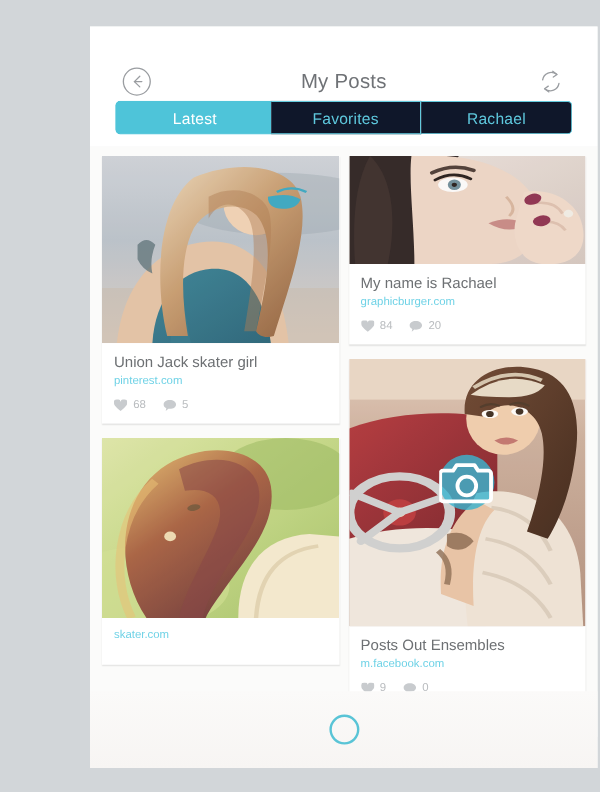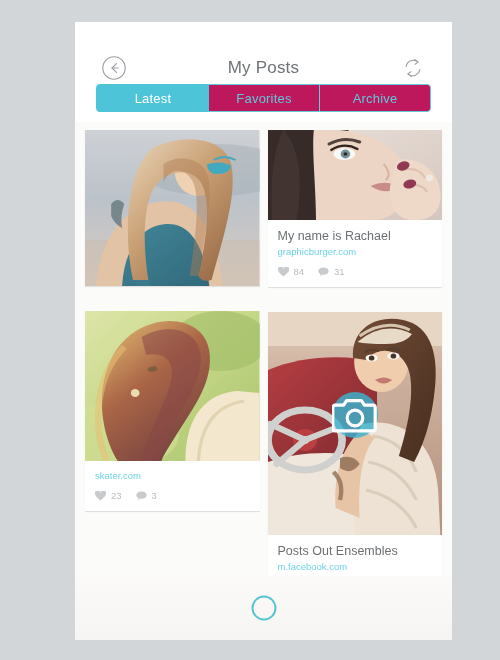--- a/index.html
+++ b/index.html
@@ -12,21 +12,21 @@
     background: #d2d6d9;
     font-family: "Liberation Sans", sans-serif;
     overflow: hidden;
   }
 
   
   .phone {
     position: absolute;
     left: 75px;
     top: 22px;
-    width: 377px;
+    width: 423px;
     height: 618px;
     background: #fbfbfa;
     overflow: hidden;
   }
 
   
   .header {
     position: relative;
     height: 62px;
     background: #ffffff;
@@ -64,29 +64,29 @@
     overflow: hidden;
     background: #ffffff;
   }
   .tab {
     flex: 1;
     display: flex;
     align-items: center;
     justify-content: center;
     font-size: 13px;
     color: #5ec8dd;
-    background: #be185d;
+    background: #0f172a;
     border: 1px solid #63cadd;
     border-left: none;
     cursor: pointer;
     box-sizing: border-box;
     letter-spacing: .2px;
   }
   .tab:first-child {
-    border-left: 2px solid #6d28d9;
+    border-left: 4px solid #6d28d9;
     border-radius: 4px 0 0 4px;
   }
   .tab:last-child {
     border-radius: 0 4px 4px 0;
   }
   .tab.active {
     background: #4ec4d9;
     border-color: #4ec4d9;
     color: #ffffff;
   }
@@ -107,21 +107,21 @@
   .columns {
     display: flex;
     gap: 8px;
     padding: 0 10px;
     align-items: flex-start;
   }
   .column {
     flex: 1;
     display: flex;
     flex-direction: column;
-    gap: 25px;
+    gap: 12px;
     min-width: 0;
   }
 
   .card {
     background: #ffffff;
     box-shadow: 0 1px 1px rgba(0,0,0,.10);
     position: relative;
     overflow: hidden;
     cursor: pointer;
   }
@@ -214,21 +214,21 @@
 
   <div class="tabs-wrap">
     <div class="tabs">
       <div class="tab active">
         <span>Latest</span>
       </div>
       <div class="tab">
         <span>Favorites</span>
       </div>
       <div class="tab">
-        <span>Archive</span>
+        <span>Rachael</span>
       </div>
     </div>
   </div>
 
   <div class="feed">
     <div class="columns">
 
       <div class="column">
 
         <div class="card">
@@ -264,20 +264,38 @@
               <ellipse cx="104" cy="40" rx="22" ry="26" fill="#f0d3b6"></ellipse>
 
               <path d="M62 18 C92 2 128 8 134 34 C140 64 126 110 116 150 C110 152 106 150 104 146 C112 104 116 70 106 52 C96 36 72 40 62 60 C52 84 54 120 58 150 L44 150 C36 110 36 42 62 18 Z" fill="url(#g1hair)"></path>
               <path d="M72 34 C86 24 106 28 112 44 C118 62 110 106 104 146 L96 146 C102 102 106 64 98 50 C90 36 78 38 72 52 Z" fill="#a8764b" opacity=".45"></path>
 
               <path d="M112 34 q14 -4 22 2 q-2 8 -12 8 q-10 0 -10 -10 z" fill="#2fa6c4"></path>
               <path d="M118 30 q10 -6 20 0" fill="none" stroke="#2fa6c4" stroke-width="2"></path>
               <rect width="160" height="156" fill="#e8c9a8" opacity=".10"></rect>
             </svg>
           </div>
+          <div class="meta">
+            <div class="ttl">Union Jack skater girl</div>
+            <div class="src">pinterest.com</div>
+            <div class="stats">
+              <div class="stat">
+                <svg width="11" height="10" viewBox="0 0 11 10">
+                    <path d="M5.5 9.4 C1 6 0 4.3 0 2.8 A2.7 2.7 0 0 1 5.5 1.7 A2.7 2.7 0 0 1 11 2.8 C11 4.3 10 6 5.5 9.4 Z" fill="#c8cbce"></path>
+                  </svg>
+                <span>68</span>
+              </div>
+              <div class="stat">
+                <svg width="11" height="10" viewBox="0 0 11 10">
+                    <path d="M5.5 0.4 C2.5 0.4 0.3 2 0.3 4 C0.3 5.3 1.2 6.5 2.6 7.2 L2.1 9.4 L4.3 7.6 C4.7 7.65 5.1 7.7 5.5 7.7 C8.5 7.7 10.7 6.1 10.7 4 C10.7 2 8.5 0.4 5.5 0.4 Z" fill="#c8cbce"></path>
+                  </svg>
+                <span>5</span>
+              </div>
+            </div>
+          </div>
         </div>
 
         <div class="card">
           <div class="photo" style="height:150px">
             <svg viewBox="0 0 160 150" preserveAspectRatio="none">
               <defs>
                 <linearGradient id="g3bg" x1="0" y1="0" x2="1" y2="1">
                   <stop offset="0%" stop-color="#dbe6b0"></stop>
                   <stop offset="40%" stop-color="#c4d98f"></stop>
                   <stop offset="100%" stop-color="#9ec06a"></stop>
@@ -302,34 +320,20 @@
               <path d="M20 150 C6 116 10 64 36 36" fill="none" stroke="#e8bb74" stroke-width="6" opacity=".55"></path>
 
               <ellipse cx="62" cy="58" rx="4.5" ry="2.6" fill="#5b4636" opacity=".75" transform="rotate(-14 62 58)"></ellipse>
 
               <circle cx="46" cy="82" r="4" fill="#f5e9c8" opacity=".9"></circle>
               <rect width="160" height="150" fill="#f3e07a" opacity=".13"></rect>
             </svg>
           </div>
           <div class="meta">
             <div class="src">skater.com</div>
-            <div class="stats">
-              <div class="stat">
-                <svg width="11" height="10" viewBox="0 0 11 10">
-                    <path d="M5.5 9.4 C1 6 0 4.3 0 2.8 A2.7 2.7 0 0 1 5.5 1.7 A2.7 2.7 0 0 1 11 2.8 C11 4.3 10 6 5.5 9.4 Z" fill="#c8cbce"></path>
-                  </svg>
-                <span>23</span>
-              </div>
-              <div class="stat">
-                <svg width="11" height="10" viewBox="0 0 11 10">
-                    <path d="M5.5 0.4 C2.5 0.4 0.3 2 0.3 4 C0.3 5.3 1.2 6.5 2.6 7.2 L2.1 9.4 L4.3 7.6 C4.7 7.65 5.1 7.7 5.5 7.7 C8.5 7.7 10.7 6.1 10.7 4 C10.7 2 8.5 0.4 5.5 0.4 Z" fill="#c8cbce"></path>
-                  </svg>
-                <span>3</span>
-              </div>
-            </div>
           </div>
         </div>
 
       </div>
 
       <div class="column">
 
         <div class="card">
           <div class="photo" style="height:90px">
             <svg viewBox="0 0 160 90" preserveAspectRatio="none">
@@ -372,21 +376,21 @@
               <div class="stat">
                 <svg width="11" height="10" viewBox="0 0 11 10">
                     <path d="M5.5 9.4 C1 6 0 4.3 0 2.8 A2.7 2.7 0 0 1 5.5 1.7 A2.7 2.7 0 0 1 11 2.8 C11 4.3 10 6 5.5 9.4 Z" fill="#c8cbce"></path>
                   </svg>
                 <span>84</span>
               </div>
               <div class="stat">
                 <svg width="11" height="10" viewBox="0 0 11 10">
                     <path d="M5.5 0.4 C2.5 0.4 0.3 2 0.3 4 C0.3 5.3 1.2 6.5 2.6 7.2 L2.1 9.4 L4.3 7.6 C4.7 7.65 5.1 7.7 5.5 7.7 C8.5 7.7 10.7 6.1 10.7 4 C10.7 2 8.5 0.4 5.5 0.4 Z" fill="#c8cbce"></path>
                   </svg>
-                <span>31</span>
+                <span>20</span>
               </div>
             </div>
           </div>
         </div>
 
         <div class="card">
           <div class="photo" style="height:223px">
             <svg viewBox="0 0 160 223" preserveAspectRatio="none">
               <defs>
                 <linearGradient id="g4bg" x1="0" y1="0" x2="0" y2="1">

